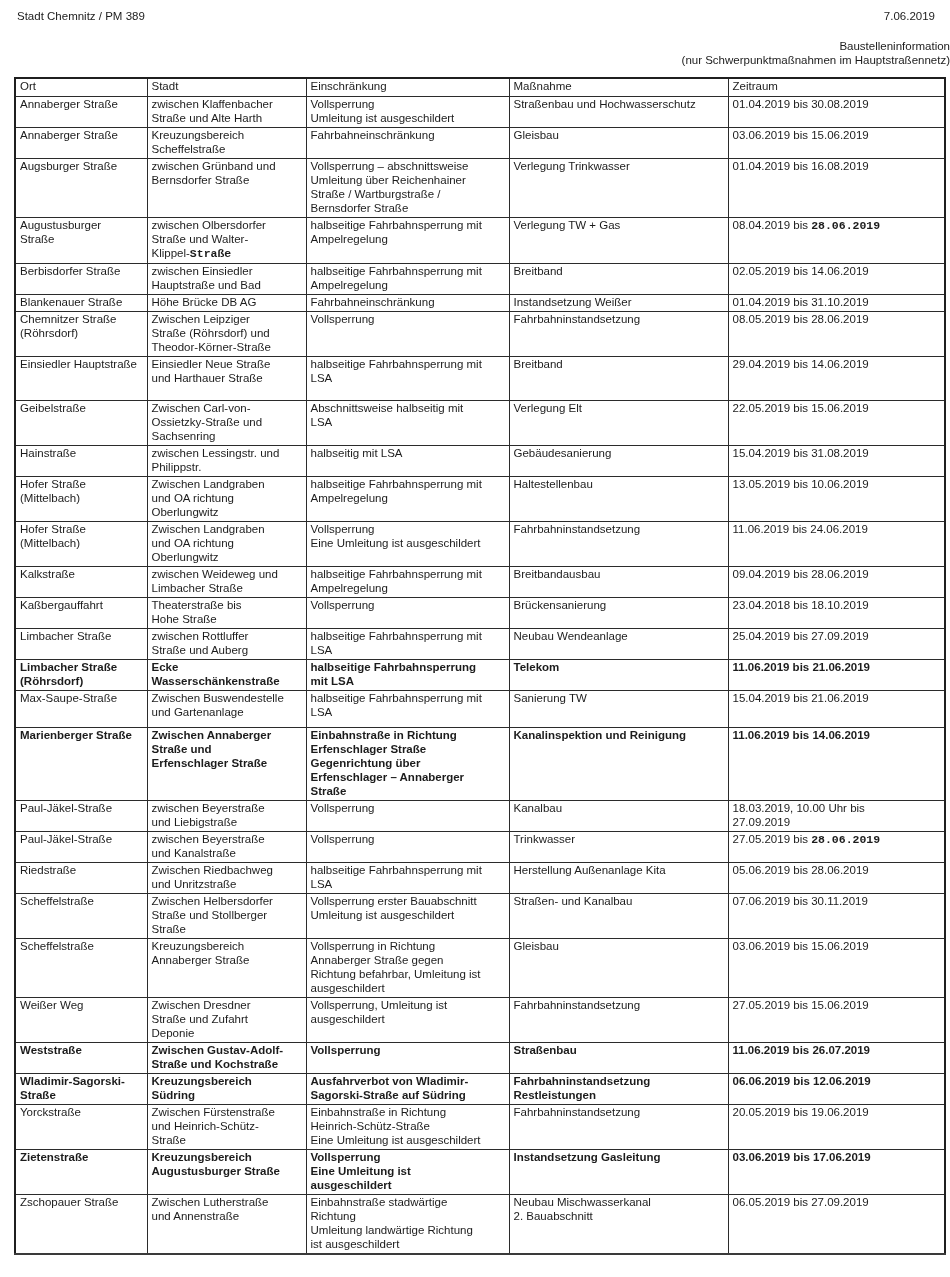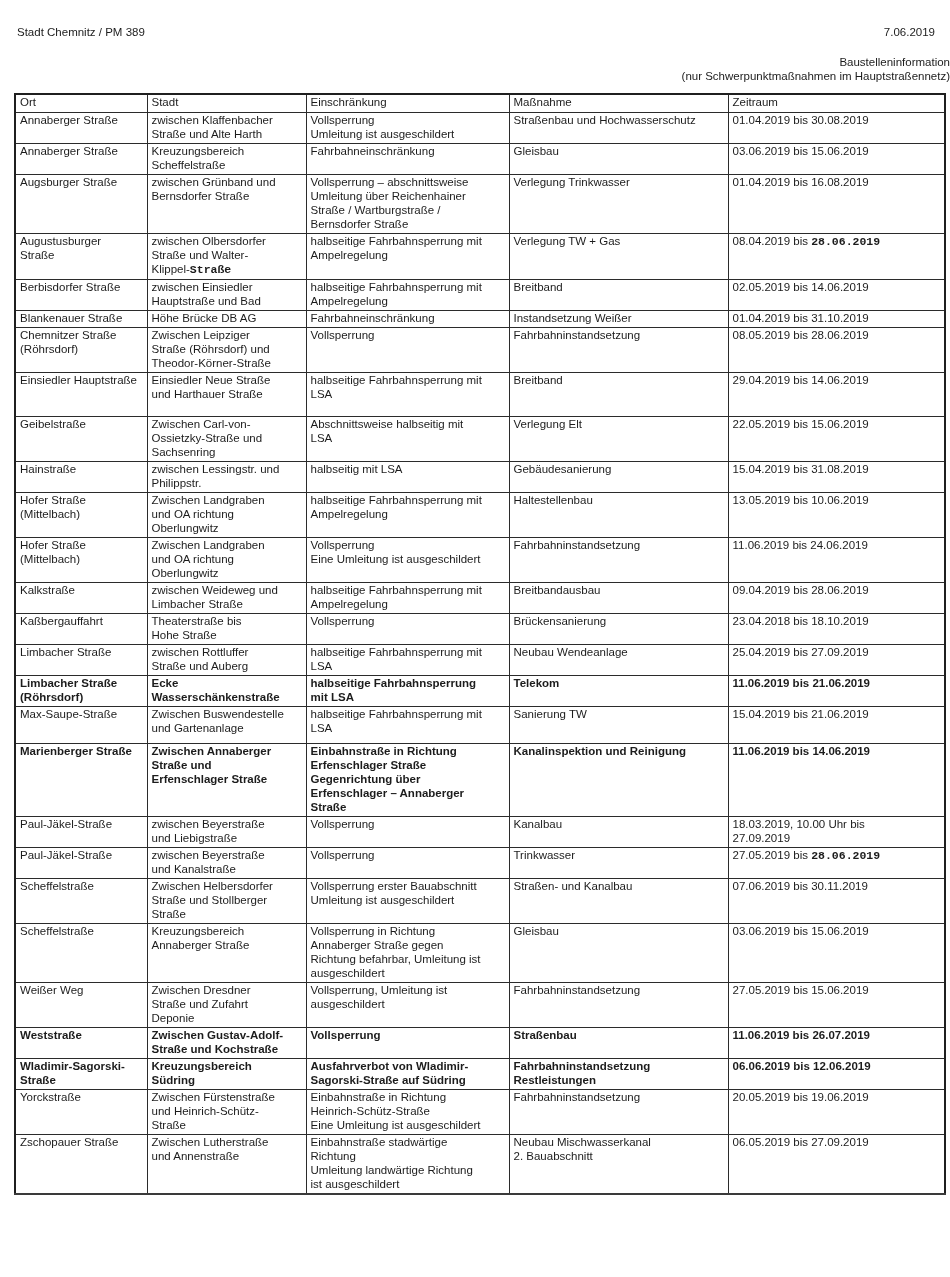--- a/index.html
+++ b/index.html
@@ -8,21 +8,21 @@
     font-family: "Liberation Sans", "DejaVu Sans", sans-serif;
     color: #1c1c1c;
     font-size: 11.5px;
     line-height: 14px;
     position: relative;
     overflow: hidden;
   }
   .topbar {
     display: flex;
     justify-content: space-between;
-    padding: 25px 15px 0 17px;
+    padding: 9px 15px 0 17px;
   }
   .titleblock { padding: 17px 0 0 17px; }
   .titleblock div { line-height: 13.5px; text-align: right; }
   table.bau {
     border-collapse: collapse;
     table-layout: fixed;
     width: 930px;
     margin: 10px 6px 0 14px;
     border: 2px solid #1f1f1f;
     border-bottom-color: #3a3a3a;
@@ -259,20 +259,29 @@
       </tr>
       <tr>
         <td>Paul-Jäkel-Straße</td>
         <td>zwischen Beyerstraße
 und Kanalstraße</td>
         <td>Vollsperrung</td>
         <td>Trinkwasser</td>
         <td><span>27.05.2019 bis </span><span class="b">28.06.2019</span></td>
       </tr>
       <tr>
+        <td>Riedstraße</td>
+        <td>Zwischen Riedbachweg
+und Unritzstraße</td>
+        <td>halbseitige Fahrbahnsperrung mit
+LSA</td>
+        <td>Herstellung Außenanlage Kita</td>
+        <td>05.06.2019 bis 28.06.2019</td>
+      </tr>
+      <tr>
         <td>Scheffelstraße</td>
         <td>Zwischen Helbersdorfer
 Straße und Stollberger
 Straße</td>
         <td>Vollsperrung erster Bauabschnitt
 Umleitung ist ausgeschildert</td>
         <td>Straßen- und Kanalbau</td>
         <td>07.06.2019 bis 30.11.2019</td>
       </tr>
       <tr>
@@ -318,20 +327,30 @@
       <tr>
         <td>Yorckstraße</td>
         <td>Zwischen Fürstenstraße
 und Heinrich-Schütz-
 Straße</td>
         <td>Einbahnstraße in Richtung
 Heinrich-Schütz-Straße
 Eine Umleitung ist ausgeschildert</td>
         <td>Fahrbahninstandsetzung</td>
         <td>20.05.2019 bis 19.06.2019</td>
+      </tr>
+      <tr class="bold">
+        <td>Zietenstraße</td>
+        <td>Kreuzungsbereich
+Augustusburger Straße</td>
+        <td>Vollsperrung
+Eine Umleitung ist
+ausgeschildert</td>
+        <td>Instandsetzung Gasleitung</td>
+        <td>03.06.2019 bis 17.06.2019</td>
       </tr>
       <tr>
         <td>Zschopauer Straße</td>
         <td>Zwischen Lutherstraße
 und Annenstraße</td>
         <td>Einbahnstraße stadwärtige
 Richtung
 Umleitung landwärtige Richtung
 ist ausgeschildert</td>
         <td>Neubau Mischwasserkanal

